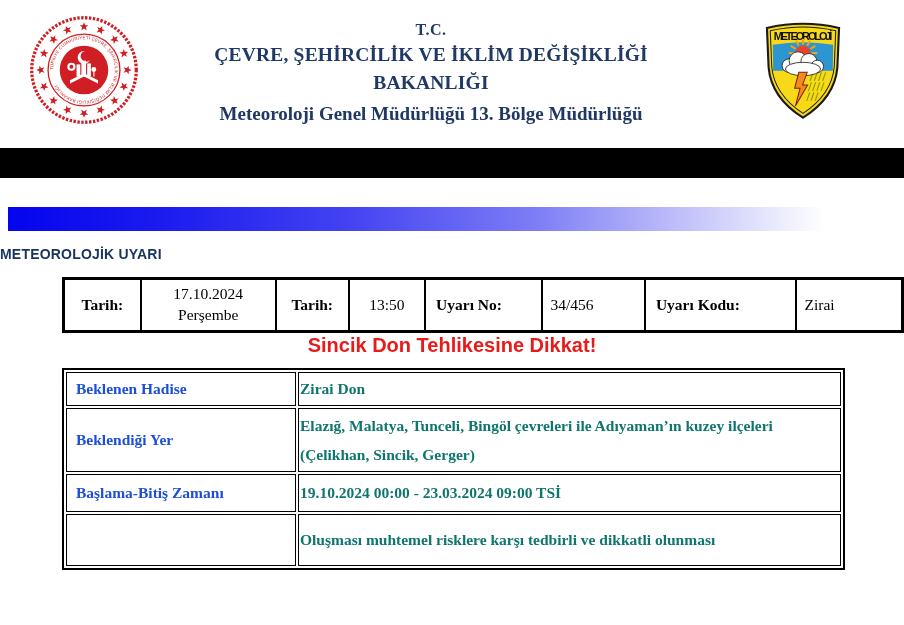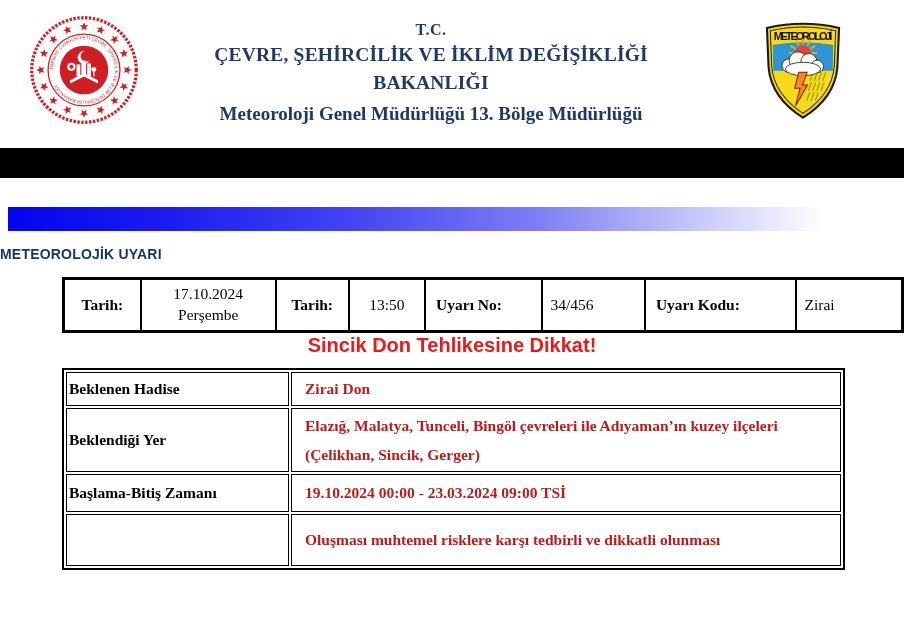--- a/index.html
+++ b/index.html
@@ -39,22 +39,22 @@
   .info-table .lbl{font-weight:bold;text-align:center;}
   .info-table .lbl-l{font-weight:bold;text-align:left;padding-left:10px;margin-left:23px;}
   .info-table .val-c{text-align:center;}
   .info-table .val-l{text-align:left;padding-left:8px;}
   .pre{white-space:pre-line;line-height:1.35;}
 
   
   .detail-table{position:absolute;left:62px;top:368px;border-collapse:separate;
                 border-spacing:2.5px;border:2px solid #000;width:783px;}
   .detail-table td{border:1.5px solid #000;vertical-align:middle;font-size:15.5px;}
-  .detail-table td.dlbl{width:218px;color:#000000;font-weight:bold;padding-left:2px;}
-  .detail-table td.dval{color:#b91c1c;font-weight:bold;padding-left:13px;line-height:1.9;}
+  .detail-table td.dlbl{width:218px;color:#1d4ed8;font-weight:bold;padding-left:9px;}
+  .detail-table td.dval{color:#0f766e;font-weight:bold;padding-left:1px;line-height:1.9;}
   .r1 td{height:30px;} .r2 td{height:60px;} .r3 td{height:34px;}
   .r4 td{height:32px;} .r5 td{height:28px;} .r6 td{height:48px;}
   .r6 td.dval{vertical-align:middle;line-height:1.4;}
 </style>
 </head>
 <body>
 
 <div id="page">
 
   <div class="logo-left">

